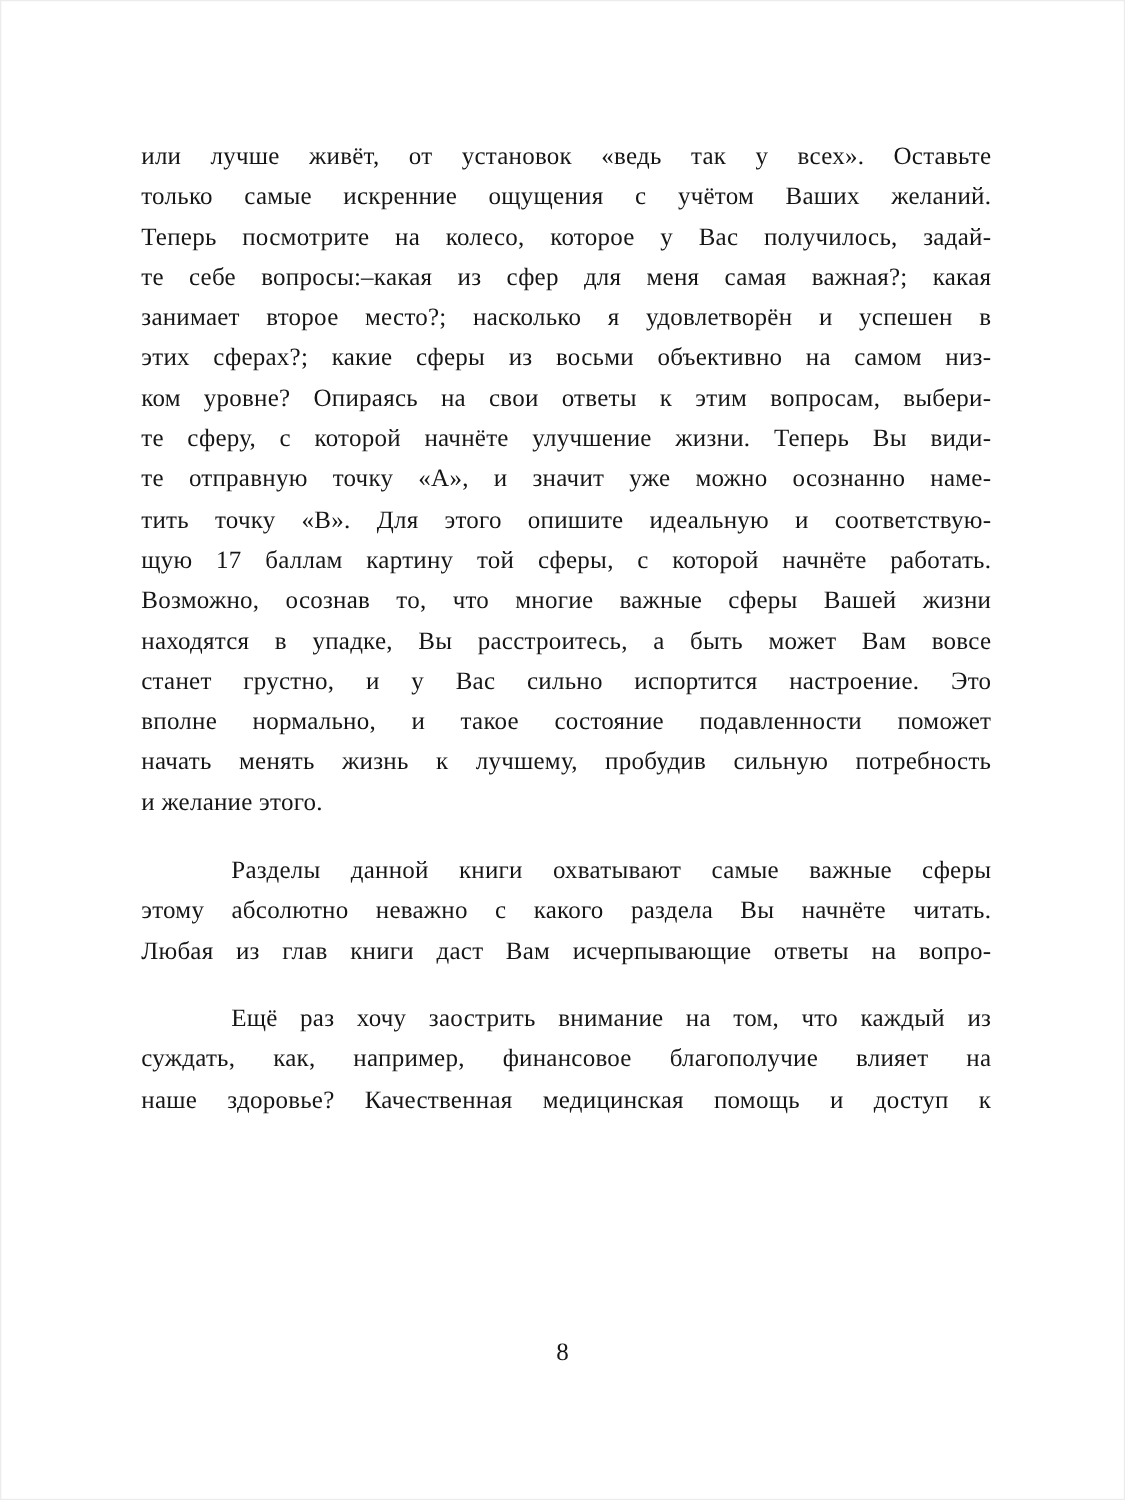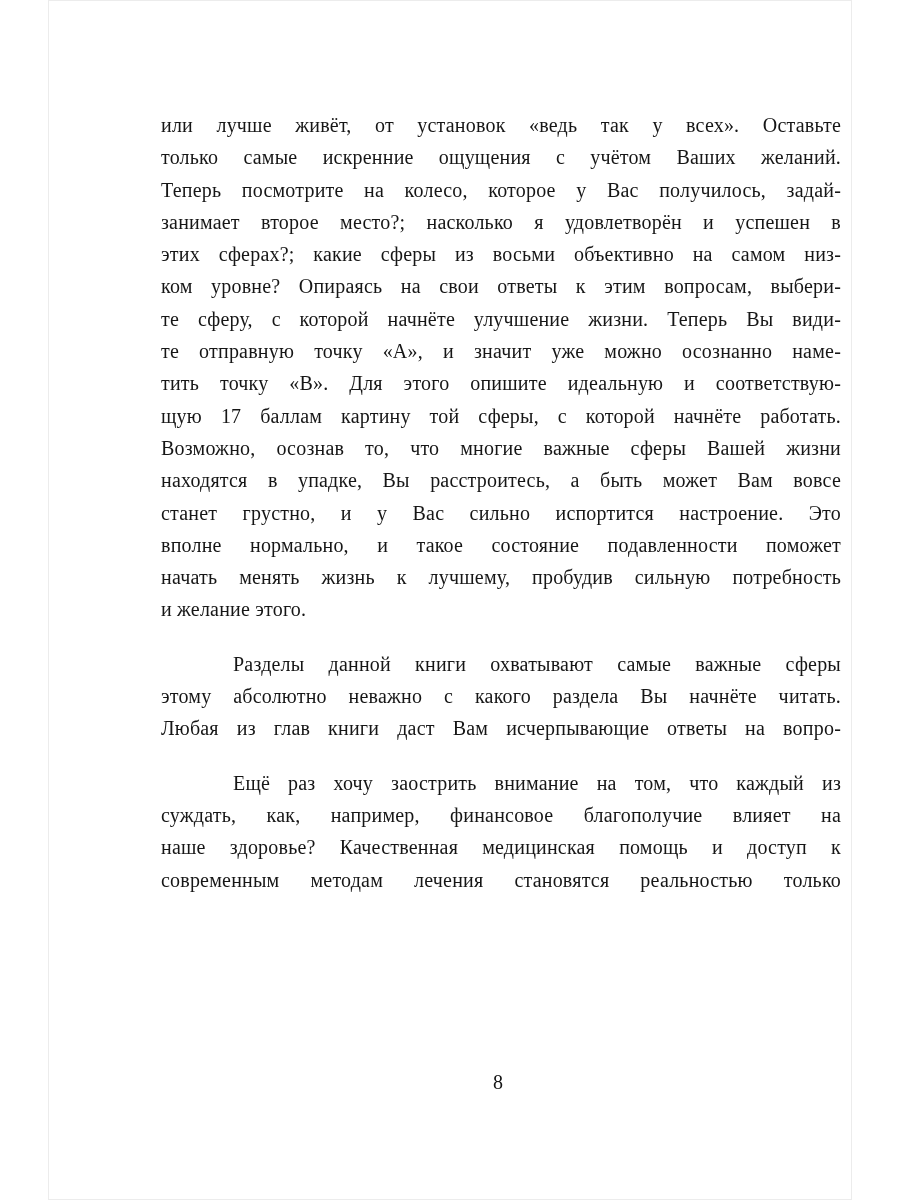--- a/index.html
+++ b/index.html
@@ -2,21 +2,21 @@
 <html><head>
 <meta charset="utf-8">
 <style>
   html, body {
     margin: 0;
     padding: 0;
     background: #ffffff;
   }
   .page {
     position: relative;
-    width: 804px;
+    width: 900px;
     height: 1200px;
     margin: 0 auto;
     background: #ffffff;
     box-sizing: border-box;
     border: 1px solid #ececec;
     font-family: "Liberation Serif", serif;
     color: #161616;
     overflow: hidden;
   }
   .text-block {
@@ -56,20 +56,21 @@
 </style>
 </head>
 <body>
 
 <div class="page">
   <div class="text-block">
       <div class="paragraph">
         <div class="line">или лучше живёт, от установок «ведь так у всех». Оставьте</div>
         <div class="line">только самые искренние ощущения с учётом Ваших желаний.</div>
         <div class="line">Теперь посмотрите на колесо, которое у Вас получилось, задай-</div>
+        <div class="line">те себе вопросы:–какая из сфер для меня самая важная?; какая</div>
         <div class="line">занимает второе место?; насколько я удовлетворён и успешен в</div>
         <div class="line">этих сферах?; какие сферы из восьми объективно на самом низ-</div>
         <div class="line">ком уровне? Опираясь на свои ответы к этим вопросам, выбери-</div>
         <div class="line">те сферу, с которой начнёте улучшение жизни. Теперь Вы види-</div>
         <div class="line">те отправную точку «А», и значит уже можно осознанно наме-</div>
         <div class="line">тить точку «В». Для этого опишите идеальную и соответствую-</div>
         <div class="line">щую 17 баллам картину той сферы, с которой начнёте работать.</div>
         <div class="line">Возможно, осознав то, что многие важные сферы Вашей жизни</div>
         <div class="line">находятся в упадке, Вы расстроитесь, а быть может Вам вовсе</div>
         <div class="line">станет грустно, и у Вас сильно испортится настроение. Это</div>
@@ -79,17 +80,16 @@
       </div>
       <div class="paragraph">
         <div class="line indent">Разделы данной книги охватывают самые важные сферы</div>
         <div class="line">этому абсолютно неважно с какого раздела Вы начнёте читать.</div>
         <div class="line">Любая из глав книги даст Вам исчерпывающие ответы на вопро-</div>
       </div>
       <div class="paragraph">
         <div class="line indent">Ещё раз хочу заострить внимание на том, что каждый из</div>
         <div class="line">суждать, как, например, финансовое благополучие влияет на</div>
         <div class="line">наше здоровье? Качественная медицинская помощь и доступ к</div>
-        <div class="line">современным методам лечения становятся реальностью только</div>
       </div>
     </div>
   <div class="page-number">8</div>
 </div>
 
 </body></html>

